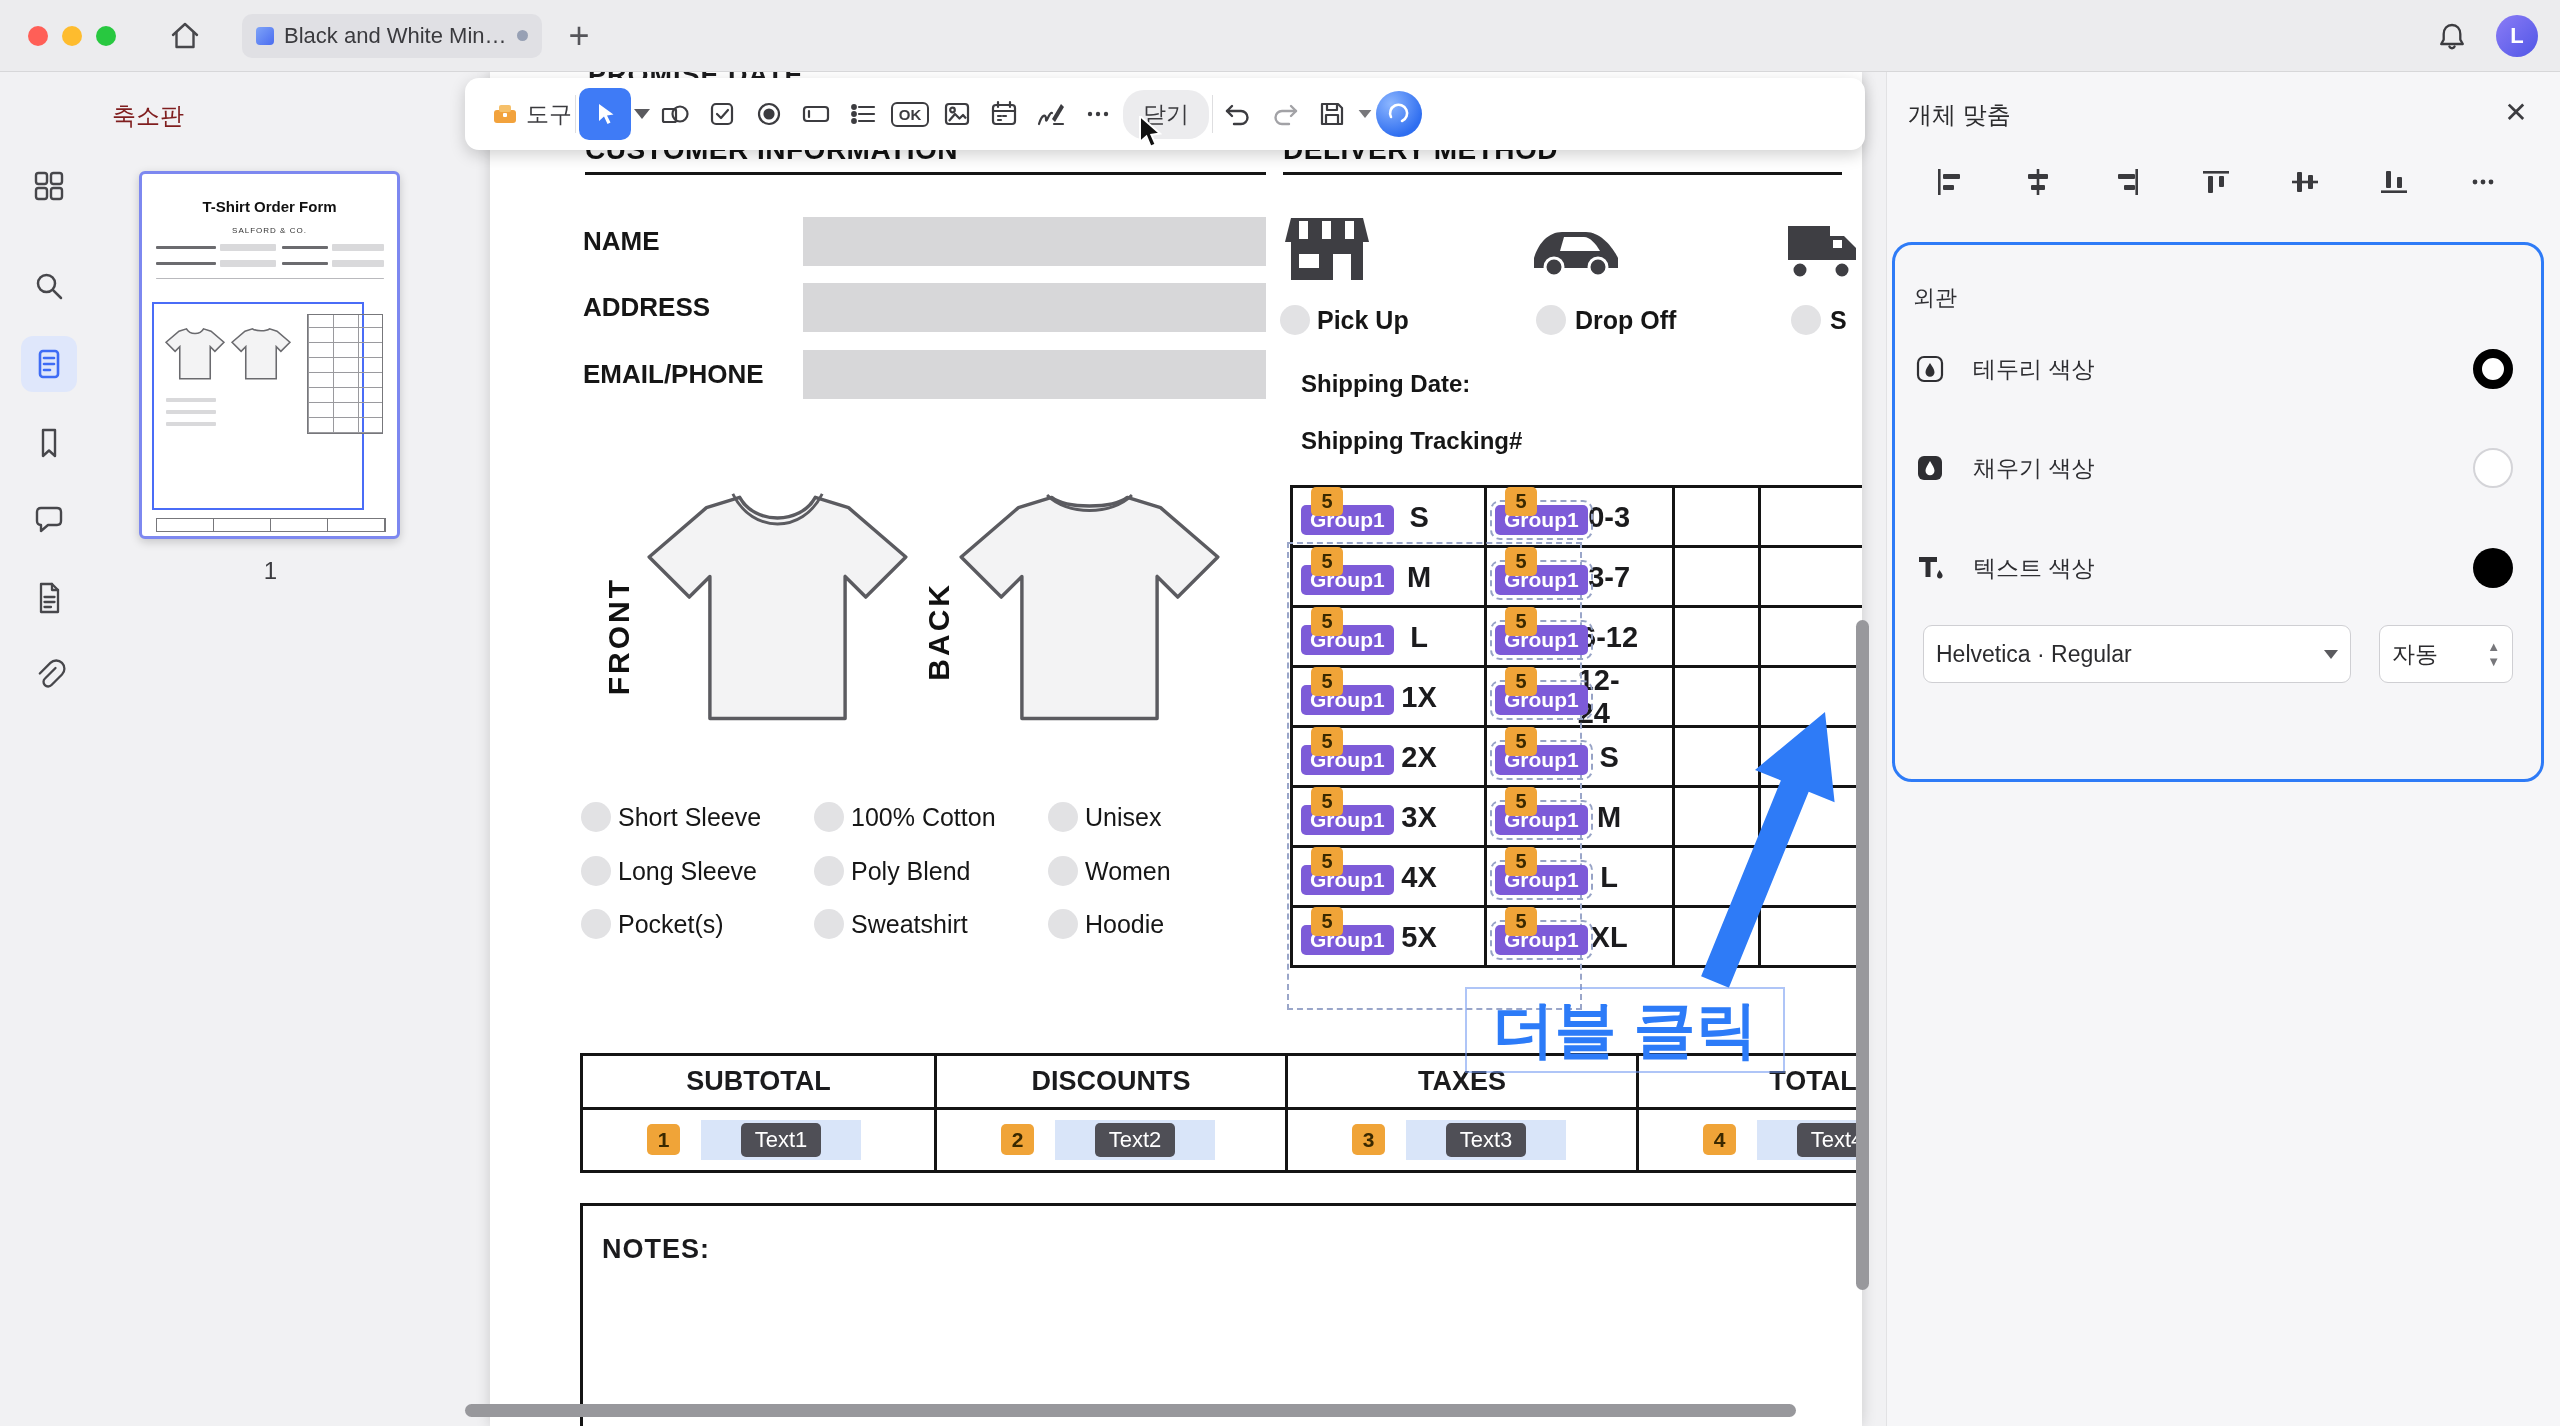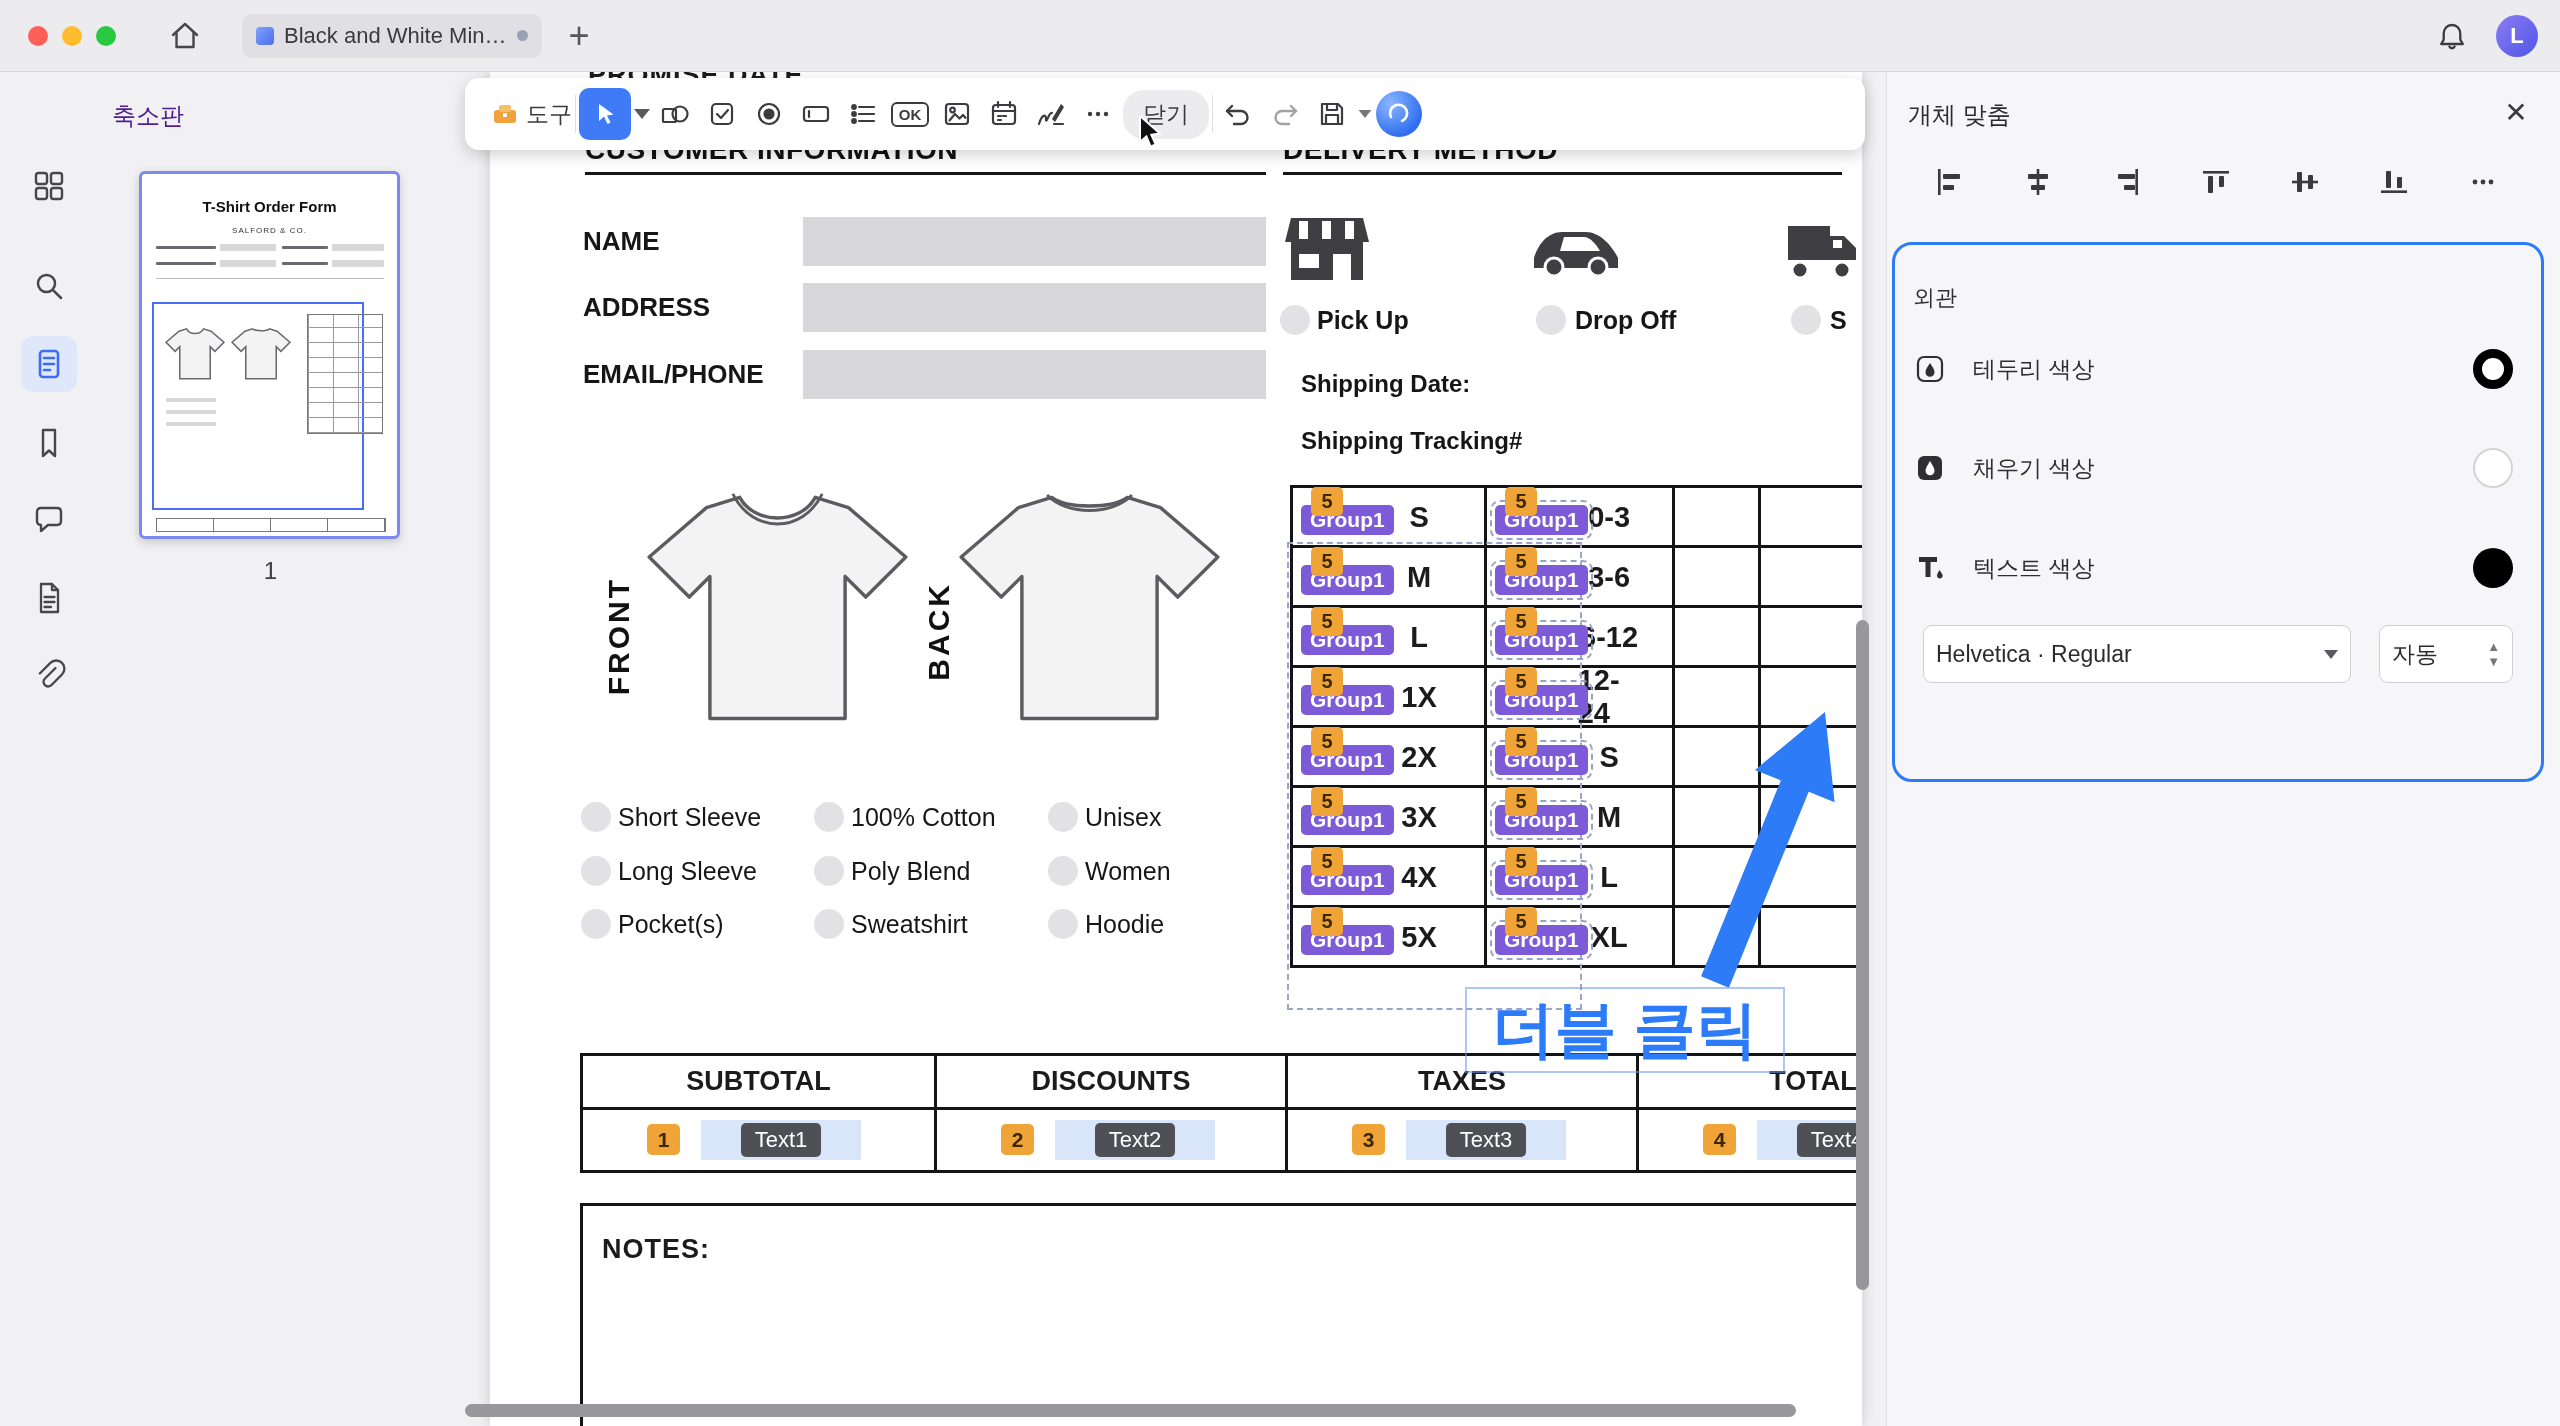--- a/index.html
+++ b/index.html
@@ -22,21 +22,21 @@
   .tb-right{margin-left:auto;display:flex;align-items:center;gap:28px;margin-right:22px}
   .avatar{width:42px;height:42px;border-radius:50%;background:linear-gradient(135deg,#8b7cf6,#5056e6);color:#fff;font-size:22px;font-weight:700}
 
   
   #rail{position:absolute;left:0;top:72px;width:98px;height:1354px;background:#f1f1f3}
   .rail-btn{position:absolute;left:21px;width:56px;height:56px;border-radius:12px}
   .rail-btn.sel{background:#dfe7fb}
 
   
   #thumbs{position:absolute;left:98px;top:72px;width:351px;height:1354px}
-  .panel-title{position:absolute;left:14px;top:28px;font-size:24px;color:#4c1d95}
+  .panel-title{position:absolute;left:14px;top:28px;font-size:24px;color:#7f1d1d}
   .tcard{position:absolute;left:41px;top:99px;width:261px;height:368px;background:#fff;border:3px solid #7d88f0;border-radius:6px;box-shadow:0 3px 10px rgba(0,0,0,.18);overflow:hidden}
   .tcard-title{position:absolute;top:24px;width:100%;text-align:center;font-size:15px;font-weight:700;color:#111}
   .tcard-sub{position:absolute;top:52px;width:100%;text-align:center;font-size:8px;letter-spacing:1px;color:#333}
   .tbar{position:absolute;background:#d9d9db;height:7px;border-radius:1px}
   .tline{position:absolute;background:#6b6b6f;height:3px;border-radius:1px}
   .tview{position:absolute;left:10px;top:128px;width:212px;height:208px;border:2px solid #4a6cf7}
   .tgrid{position:absolute;right:14px;top:140px;width:76px;height:120px;
     background:
       repeating-linear-gradient(0deg,#9a9a9e 0 1px,transparent 1px 15px),
       repeating-linear-gradient(90deg,#9a9a9e 0 1px,transparent 1px 25px);
@@ -321,21 +321,21 @@
               <span class="pill">Group1</span>
               <span class="cnt">5</span>
             </div>
             <span class="sizelabel">M</span>
           </div>
         <div class="scell">
             <div class="badge-cluster dashed">
               <span class="pill">Group1</span>
               <span class="cnt">5</span>
             </div>
-            <span class="sizelabel">3-6</span>
+            <span class="sizelabel">3-7</span>
           </div>
         <div class="scell"></div>
           <div class="scell"></div>
       </div>
       <div class="srow">
         <div class="scell">
             <div class="badge-cluster">
               <span class="pill">Group1</span>
               <span class="cnt">5</span>
             </div>

